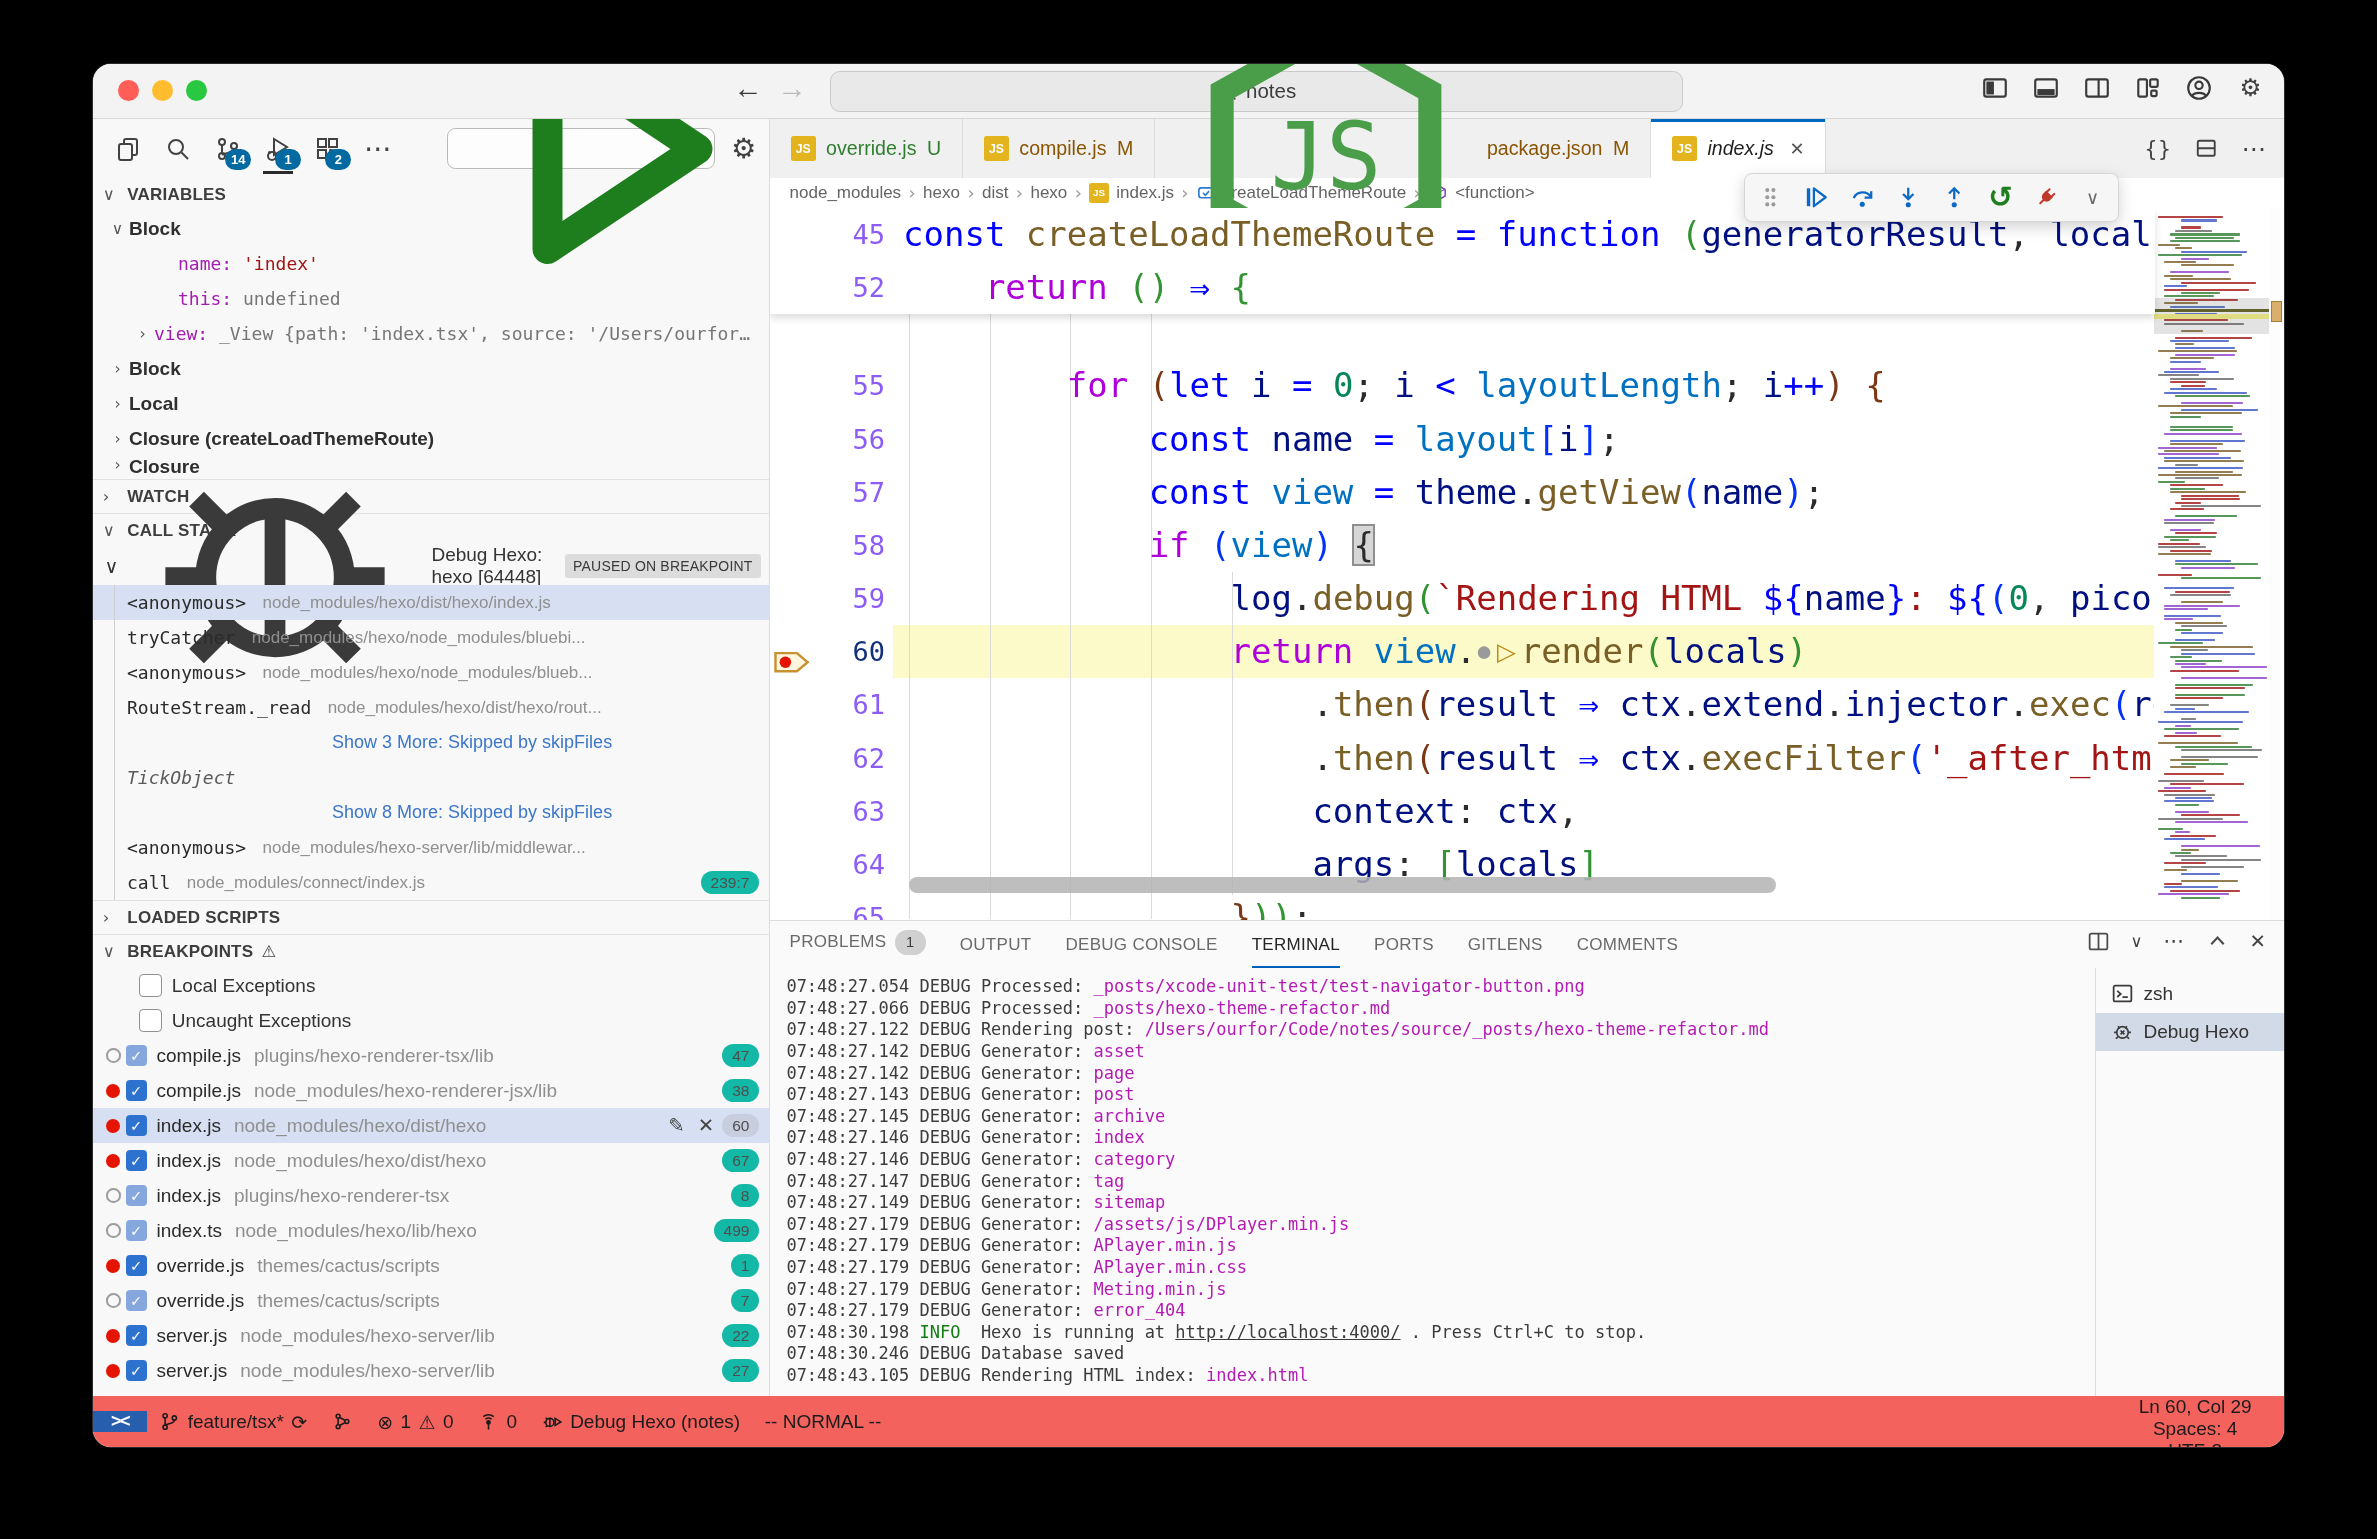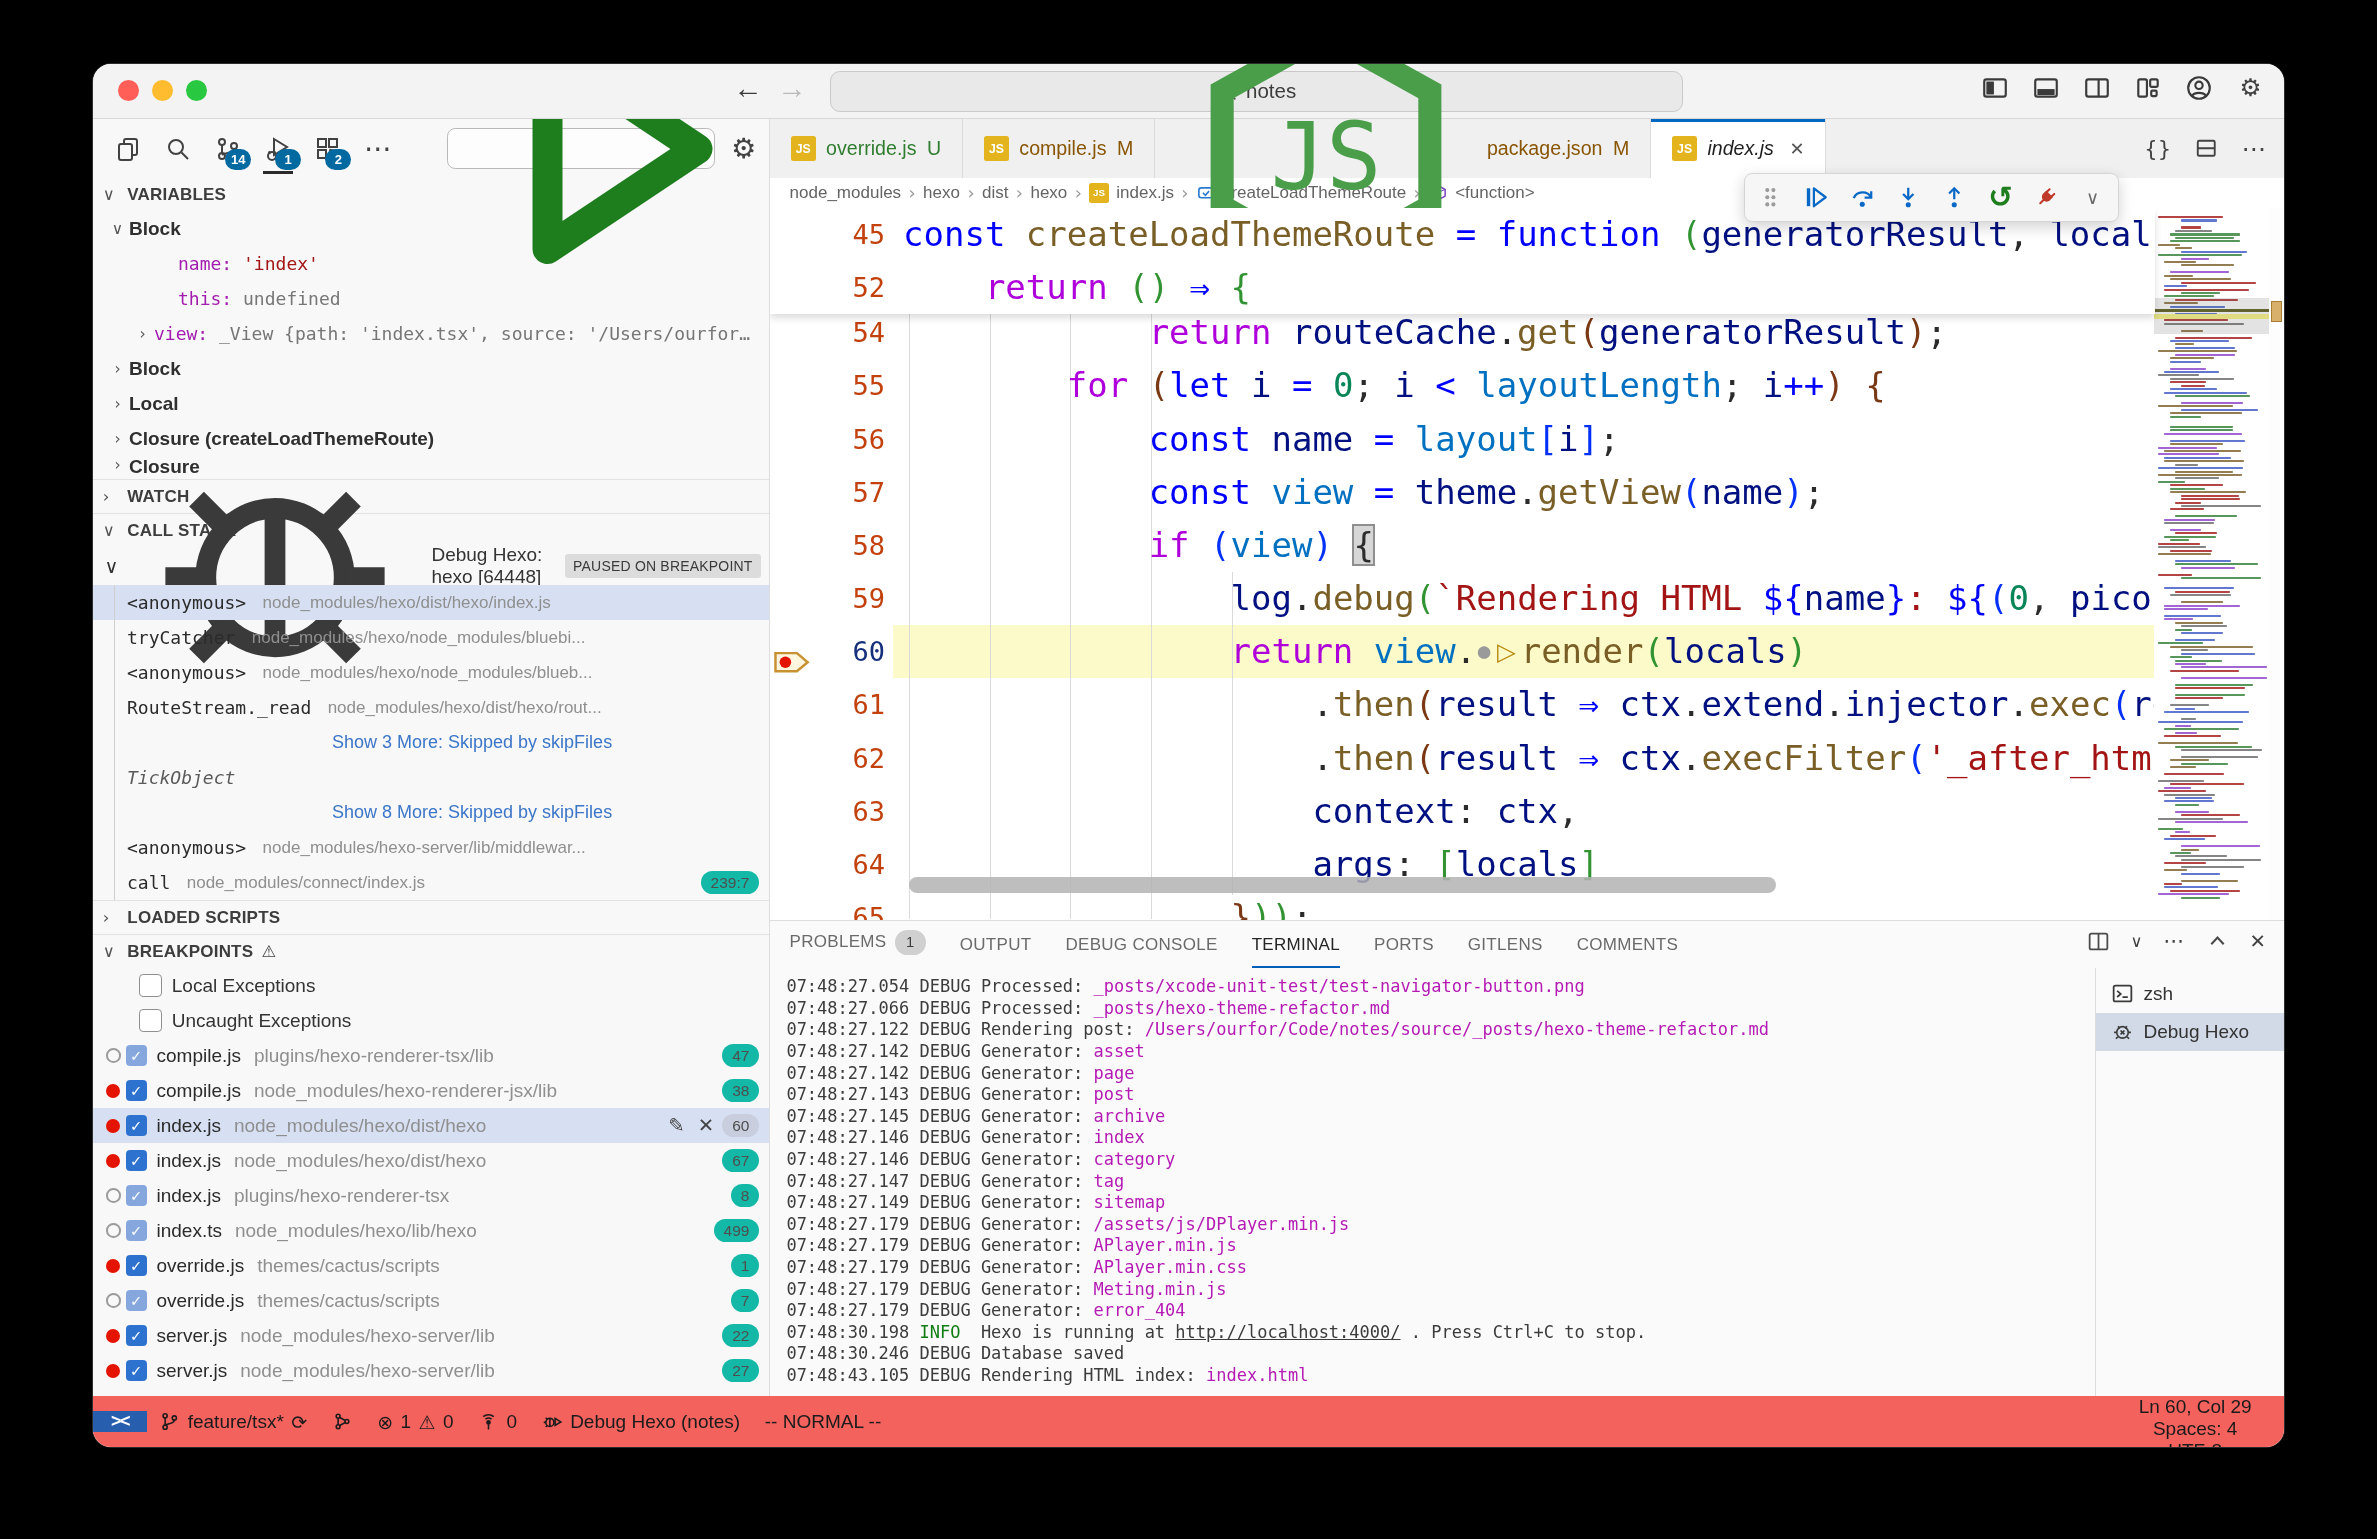--- a/index.html
+++ b/index.html
@@ -99,21 +99,21 @@
   .dbg-toolbar .btn{width:28px;height:28px;display:flex;align-items:center;justify-content:center;}
   .dbg-toolbar .btn .ic{width:24.5px;height:24.5px;}
   .gly-restart{color:#1e7e1e;font-size:29.5px;font-weight:700;font-family:"DejaVu Sans";line-height:24.5px;}
   .gly-chev{color:#6a6a6a;font-size:18px;font-family:"DejaVu Sans";}
   
   .code{flex:1;min-height:0;position:relative;background:#fff;overflow:hidden;
         font-family:"DejaVu Sans Mono",monospace;font-size:34px;line-height:53px;}
   .iguide{position:absolute;width:0.8px;background:#dadada;z-index:1;}
   .linehl{position:absolute;left:123px;right:129px;height:53px;background:#fcfac8;z-index:0;}
   .cline{position:absolute;left:0;right:129px;height:53px;z-index:2;}
-  .cline .gut{position:absolute;left:0;width:115px;text-align:right;color:#c2410c;font-size:27px;line-height:53px;}
+  .cline .gut{position:absolute;left:0;width:115px;text-align:right;color:#8b5cf6;font-size:27px;line-height:53px;}
   .cline .gut.cur{color:#14307c;}
   .cline .txt{position:absolute;left:133px;right:0;overflow:hidden;white-space:pre;}
   .sticky{position:absolute;top:0;left:0;right:129px;height:106px;background:#fff;z-index:5;
           box-shadow:0 4.9px 7.4px rgba(0,0,0,.14);}
   .sticky .cline{right:0;}
   .bpgut{position:absolute;left:3.3px;top:13px;width:38px;height:26px;z-index:3;}
   .tk-kw{color:#0000ff}.tk-ctl{color:#af00db}.tk-fn{color:#795e26}.tk-var{color:#001080}
   .tk-param{color:#0070c1}.tk-num{color:#098658}.tk-str{color:#a31515}.tk-op{color:#0000ff}
   .tk-p{color:#2b2b2b}.tk-b1{color:#0431fa}.tk-b2{color:#319331}.tk-b3{color:#7b3814}
   .tk-cur{background:#d6d6d6;outline:2px solid #8f8f8f;outline-offset:-1.6px;color:#2b2b2b;}
@@ -625,24 +625,20 @@
             <span class="gly-chev">∨</span>
           </span>
         </div>
       <div class="code">
           <div class="iguide" style="left: 139px; top: 106px; height: 605px;"></div>
           <div class="iguide" style="left: 220px; top: 106px; height: 605px;"></div>
           <div class="iguide" style="left: 300px; top: 106px; height: 605px;"></div>
           <div class="iguide" style="left: 381px; top: 106px; height: 605px;"></div>
           <div class="iguide" style="left: 462px; top: 364px; height: 323px;"></div>
           <div class="linehl" style="top: 417px;"></div>
-          <div class="cline" style="top: 98px;">
-            <span class="gut">54</span>
-            <span class="txt" style="padding-left: 12ch;"><span class="tk-ctl">return </span><span class="tk-var">routeCache</span><span class="tk-p">.</span><span class="tk-fn">get</span><span class="tk-b3">(</span><span class="tk-var">generatorResult</span><span class="tk-b3">)</span><span class="tk-p">;</span></span>
-          </div>
           <div class="cline" style="top: 151px;">
             <span class="gut">55</span>
             <span class="txt" style="padding-left: 8ch;"><span class="tk-ctl">for </span><span class="tk-b3">(</span><span class="tk-kw">let </span><span class="tk-var">i</span><span class="tk-op"> = </span><span class="tk-num">0</span><span class="tk-p">; </span><span class="tk-var">i</span><span class="tk-op"> &lt; </span><span class="tk-param">layoutLength</span><span class="tk-p">; </span><span class="tk-var">i</span><span class="tk-op">++</span><span class="tk-b3">) </span><span class="tk-b3">{</span></span>
           </div>
           <div class="cline" style="top: 205px;">
             <span class="gut">56</span>
             <span class="txt" style="padding-left: 12ch;"><span class="tk-kw">const </span><span class="tk-var">name</span><span class="tk-op"> = </span><span class="tk-param">layout</span><span class="tk-b1">[</span><span class="tk-var">i</span><span class="tk-b1">]</span><span class="tk-p">;</span></span>
           </div>
           <div class="cline" style="top: 258px;">
             <span class="gut">57</span>

